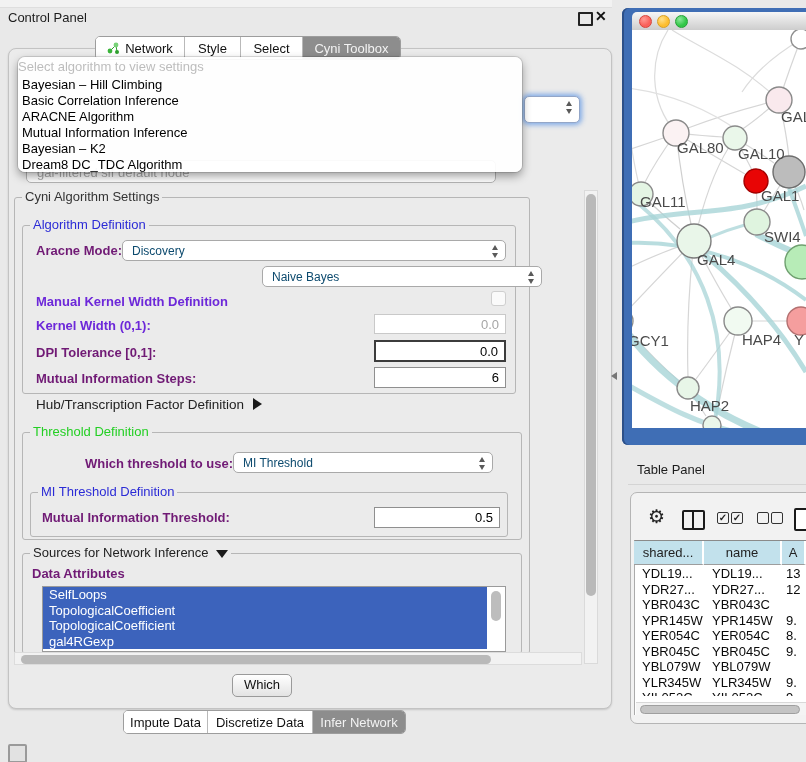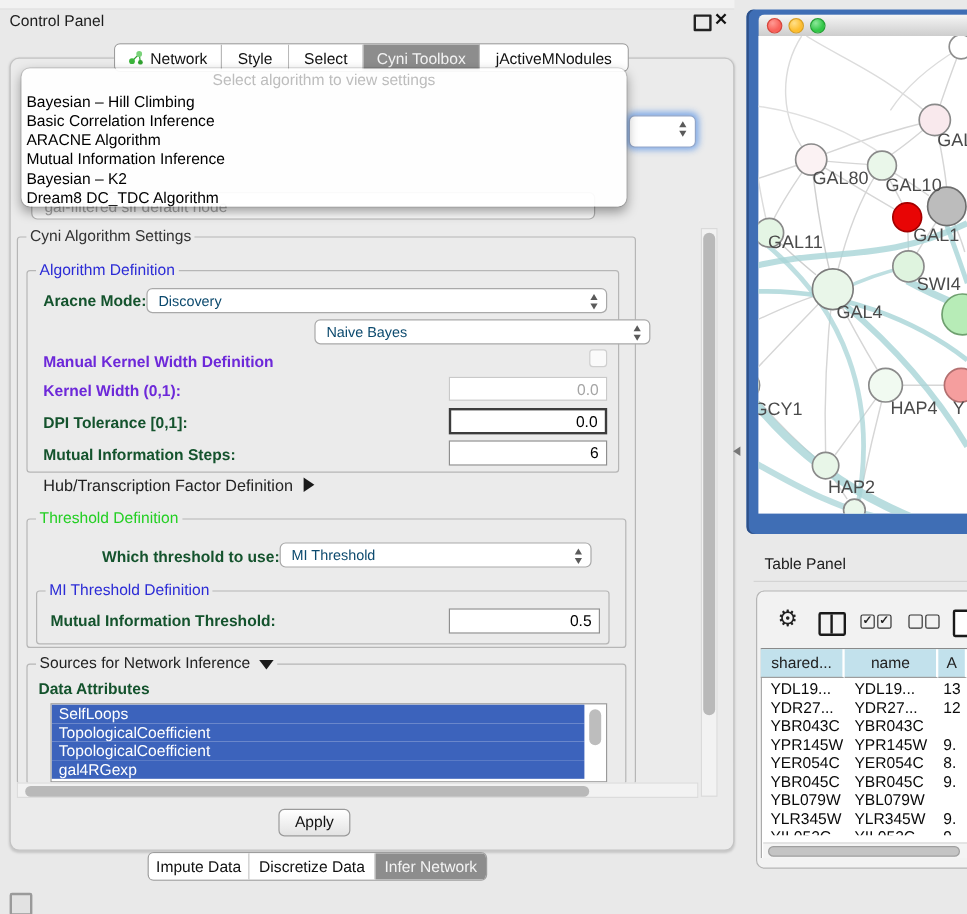--- a/index.html
+++ b/index.html
@@ -18,33 +18,33 @@
   .tabset{display:flex;height:22px;border:1px solid #9d9d9d;border-radius:5px;overflow:hidden;background:#fff;z-index:40}
   .tab{display:flex;align-items:center;justify-content:center;font-size:13px;color:#111;background:#fff;
        border-right:1px solid #b9b9b9;box-sizing:border-box;white-space:nowrap}
   .tab:last-child{border-right:none}
   .tab.sel{background:#8d8d8d;color:#f3f3f3}
   #top-tabs{left:95px;top:36px}
   #bottom-tabs{left:123px;top:710px}
   
   .popup{left:18px;top:57px;width:504px;height:115px;background:rgba(255,255,255,.93);
          border-radius:7px;box-shadow:0 4px 10px rgba(0,0,0,.38),0 0 0 1px rgba(0,0,0,.12);z-index:50}
-  .popup-placeholder{position:absolute;left:0;top:2px;width:100%;text-align:center;font-size:13px;color:#bdbdbd}
+  .popup-placeholder{position:absolute;left:0;top:2px;width:100%;font-size:13px;color:#bdbdbd}
   .pitem{position:absolute;left:4px;font-size:13px;height:16px;line-height:16px;color:#000;white-space:nowrap}
   .pitem.bold{font-weight:normal}
   .bg-combo{left:26px;top:160px;width:470px;height:23px;border:1px solid #b3b3b3;border-radius:5px;background:#fdfdfd;
             font-size:13px;color:#a8a8a8;line-height:23px;padding-left:10px;box-sizing:border-box;z-index:10}
   .focus-combo{left:524px;top:96px;width:54px;height:25px;border:1px solid #93a6c8;border-radius:5px;background:#fff;
                box-shadow:0 0 5px 2px rgba(110,160,230,.85);z-index:10}
   
   .group{position:absolute;border:1px solid #b6b6b6;border-radius:3px}
   .legend{position:absolute;font-size:13px;line-height:13px;background:#ebebeb;padding:0 3px;white-space:nowrap;z-index:5}
   .legend.blue{color:#2b2bd6}
   .legend.green{color:#23cf23}
-  .lbl{position:absolute;font-size:13px;font-weight:bold;color:#14532d;white-space:nowrap}
+  .lbl{position:absolute;font-size:13px;font-weight:bold;color:#701a75;white-space:nowrap}
   .lbl.dis{color:#6d28d9}
   .plain{position:absolute;font-size:13px;color:#222;white-space:nowrap}
   
   .combo{position:absolute;background:#fff;border:1px solid #a9a9a9;border-radius:5px;box-sizing:border-box;height:21px}
   .combo .cval{position:absolute;left:9px;top:3px;font-size:12px;color:#0c4a6e;white-space:nowrap}
   .spin{position:absolute;right:6px;top:4px;width:7px;height:13px}
   .spin::before{content:"";position:absolute;left:0;top:0;border-left:3.5px solid transparent;border-right:3.5px solid transparent;border-bottom:5px solid #5a5a5a}
   .spin::after{content:"";position:absolute;left:0;bottom:0;border-left:3.5px solid transparent;border-right:3.5px solid transparent;border-top:5px solid #5a5a5a}
   .field{position:absolute;background:#fff;border:1px solid #8f8f8f;box-sizing:border-box;font-size:13px;
          text-align:right;padding:2px 6px 0 0;color:#000}
@@ -124,23 +124,20 @@
       </div>
       <div class="tab" style="width: 56px;">
         <span>Style</span>
       </div>
       <div class="tab" style="width: 62px;">
         <span>Select</span>
       </div>
       <div class="tab sel" style="width: 97px;">
         <span>Cyni Toolbox</span>
       </div>
-      <div class="tab" style="width: 123px;">
-        <span>jActiveMNodules</span>
-      </div>
     </div>
 
   <div class="group" style="left:14px;top:197px;width:514px;height:455px"></div>
   <div class="legend" style="left:22px;top:190px;color:#333">Cyni Algorithm Settings</div>
 
   <div class="group" style="left:22px;top:225px;width:492px;height:167px"></div>
   <div class="legend blue" style="left:30px;top:218px">Algorithm Definition</div>
 
   <div class="lbl" style="left:36px;top:243px">Aracne Mode:</div>
   <div class="combo" style="left:122px;top:240px;width:384px">
@@ -202,21 +199,21 @@
     </div>
   </div>
 
   <div class="abs vscroll">
     <div class="vthumb"></div>
   </div>
   <div class="abs hscroll">
     <div class="hthumb"></div>
   </div>
 
-  <div class="abs apply">Apply</div>
+  <div class="abs apply">Which</div>
 
   <div class="abs tabset" id="bottom-tabs">
       <div class="tab" style="width: 84px;">
         <span>Impute Data</span>
       </div>
       <div class="tab" style="width: 105px;">
         <span>Discretize Data</span>
       </div>
       <div class="tab sel" style="width: 92px;">
         <span>Infer Network</span>

